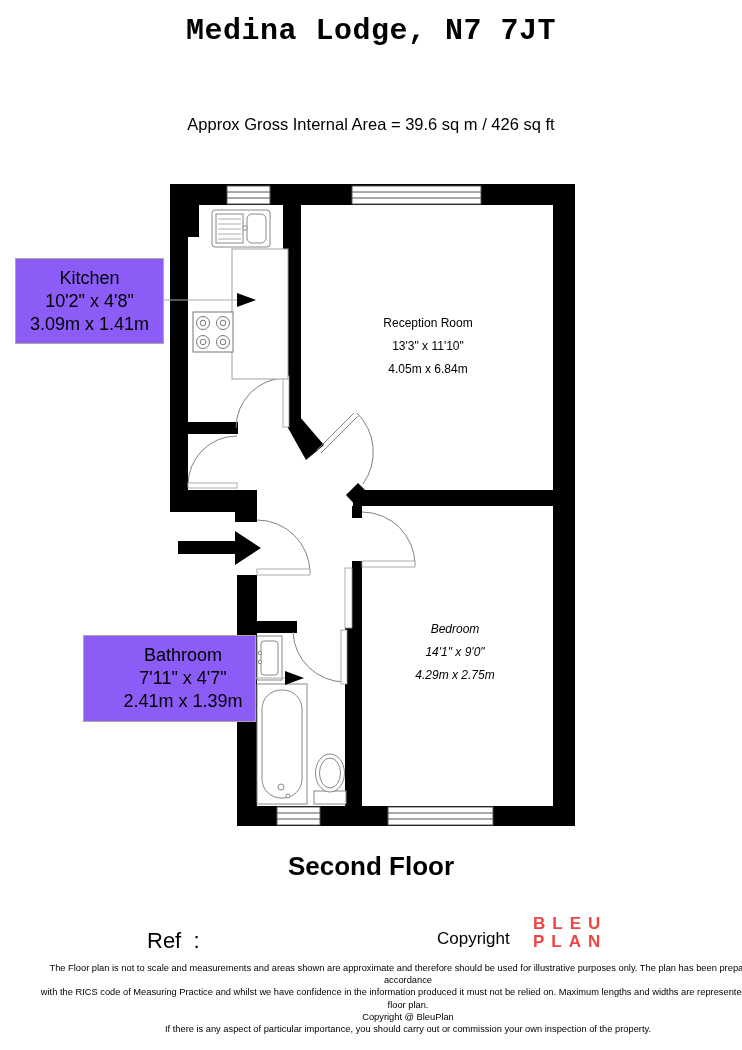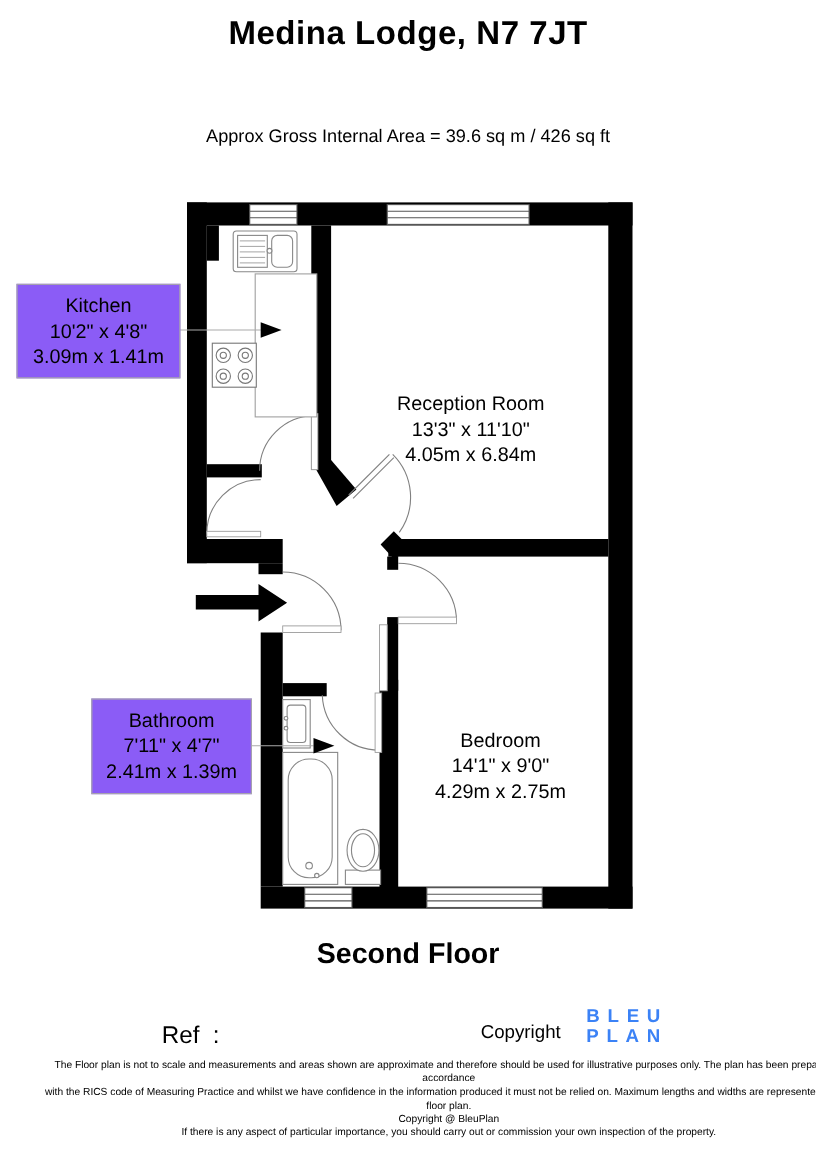--- a/index.html
+++ b/index.html
@@ -1,23 +1,23 @@
 <!DOCTYPE html>
 <html><head>
 <meta charset="utf-8">
 <style>
   html,body{margin:0;padding:0;background:#fff;}
   .page{position:relative;width:742px;height:1050px;background:#ffffff;overflow:hidden;
         font-family:"Liberation Sans",sans-serif;color:#000;}
   .abs{position:absolute;}
   .page-title{top:14px;left:0;width:742px;text-align:center;
-              font-size:30px;font-weight:bold;letter-spacing:0.5px;}
+              font-size:30px;font-weight:bold;letter-spacing:0.5px;font-family:Liberation Mono, monospace;}
   .page-subtitle{top:74px;left:0;width:742px;text-align:center;font-size:16.5px;margin-top:41px;}
   .plan-svg{top:0;left:0;}
-  .room-label{text-align:center;font-size:18px;line-height:23px;margin-top:44px;}
+  .room-label{text-align:center;font-size:12px;line-height:23px;}
   .label-box{border:1px solid #a8a8a8;display:flex;flex-direction:column;
              justify-content:center;text-align:center;font-size:18px;line-height:23px;background:#8b5cf6;}
   .floor-label{top:851px;left:0;width:742px;text-align:center;font-size:26px;font-weight:bold;}
   .ref-label{top:928px;left:147px;font-size:22px;white-space:pre;}
   .copyright-label{top:929px;left:437px;font-size:17px;}
   .logo{top:915px;left:533px;font-size:17px;font-weight:bold;line-height:18px;
         letter-spacing:7px;font-family:"Liberation Sans",sans-serif;}
   .disclaimer{top:962px;left:0;width:742px;text-align:center;font-size:9.3px;line-height:12.2px;padding-left:37px;}
 </style>
 </head>
@@ -158,43 +158,43 @@
       <path d="M 178,541 L 235,541 L 235,531 L 261,548 L 235,565 L 235,554 L 178,554 Z" fill="#000"></path>
     </g>
   </svg>
 
   <div class="abs room-label" style="left:328px;top:312px;width:200px;">
     <div>Reception Room</div>
     <div>13'3" x 11'10"</div>
     <div>4.05m x 6.84m</div>
   </div>
 
-  <div class="abs room-label" style="left:355px;top:618px;width:200px;">
+  <div class="abs room-label" style="left:355px;top:618px;width:200px;font-style:italic;">
     <div>Bedroom</div>
     <div>14'1" x 9'0"</div>
     <div>4.29m x 2.75m</div>
   </div>
 
   <div class="abs label-box" style="left:15px;top:258px;width:147px;height:84px;">
     <div>Kitchen</div>
     <div>10'2" x 4'8"</div>
     <div>3.09m x 1.41m</div>
   </div>
 
-  <div class="abs label-box" style="left:83px;top:635px;width:144px;height:85px;">
+  <div class="abs label-box" style="left:83px;top:635px;width:144px;height:85px;padding-left:27px;">
     <div>Bathroom</div>
     <div>7'11" x 4'7"</div>
     <div>2.41m x 1.39m</div>
   </div>
 
   <div class="abs floor-label">Second Floor</div>
 
   <div class="abs ref-label">Ref  :</div>
   <div class="abs copyright-label">Copyright</div>
-  <div class="abs logo" style="color: #3b82f6; text-align: right;">
+  <div class="abs logo" style="color: #ef4444; text-align: right;">
     <div>BLEU</div>
     <div>PLAN</div>
   </div>
 
   <div class="abs disclaimer">
     <div>The Floor plan is not to scale and measurements and areas shown are approximate and therefore should be used for illustrative purposes only. The plan has been prepared in accordance</div>
     <div>with the RICS code of Measuring Practice and whilst we have confidence in the information produced it must not be relied on. Maximum lengths and widths are represented on the floor plan.</div>
     <div>Copyright @ BleuPlan</div>
     <div>If there is any aspect of particular importance, you should carry out or commission your own inspection of the property.</div>
   </div>

